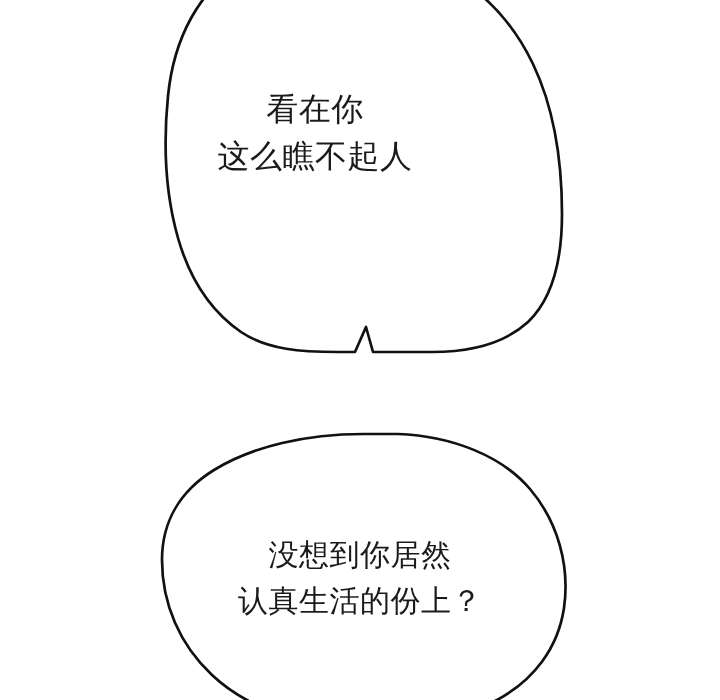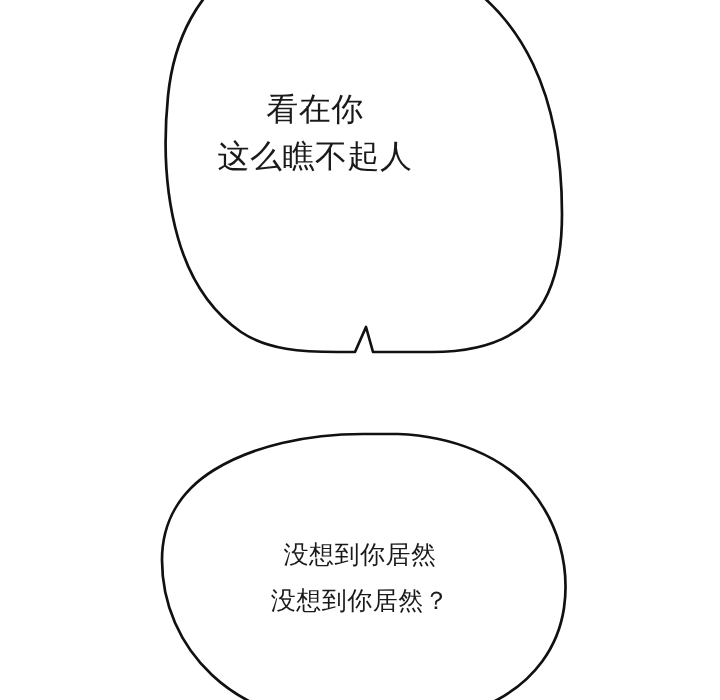--- a/index.html
+++ b/index.html
@@ -50,21 +50,21 @@
   }
   #text-bubble-1 {
     left: 8px;
     top: 86px;
     width: 614px;
   }
   #text-bubble-2 {
     left: 0;
     top: 532px;
     width: 720px;
-    font-size: 25px;
+    font-size: 30px;
     line-height: 46px;
   }
 </style>
 </head>
 <body>
 
 <div id="page">
 
   <svg class="bubbles" viewBox="0 0 720 700" xmlns="http://www.w3.org/2000/svg" aria-hidden="true">
 
@@ -98,16 +98,16 @@
              Z"></path>
   </svg>
 
   <div class="bubble-text" id="text-bubble-1">
     <span class="line">看在你</span>
     <span class="line">这么瞧不起人</span>
   </div>
 
   <div class="bubble-text" id="text-bubble-2">
     <span class="line">没想到你居然</span>
-    <span class="line">没想到你居然？</span>
+    <span class="line">认真生活的份上？</span>
   </div>
 
 </div>
 
 </body></html>

